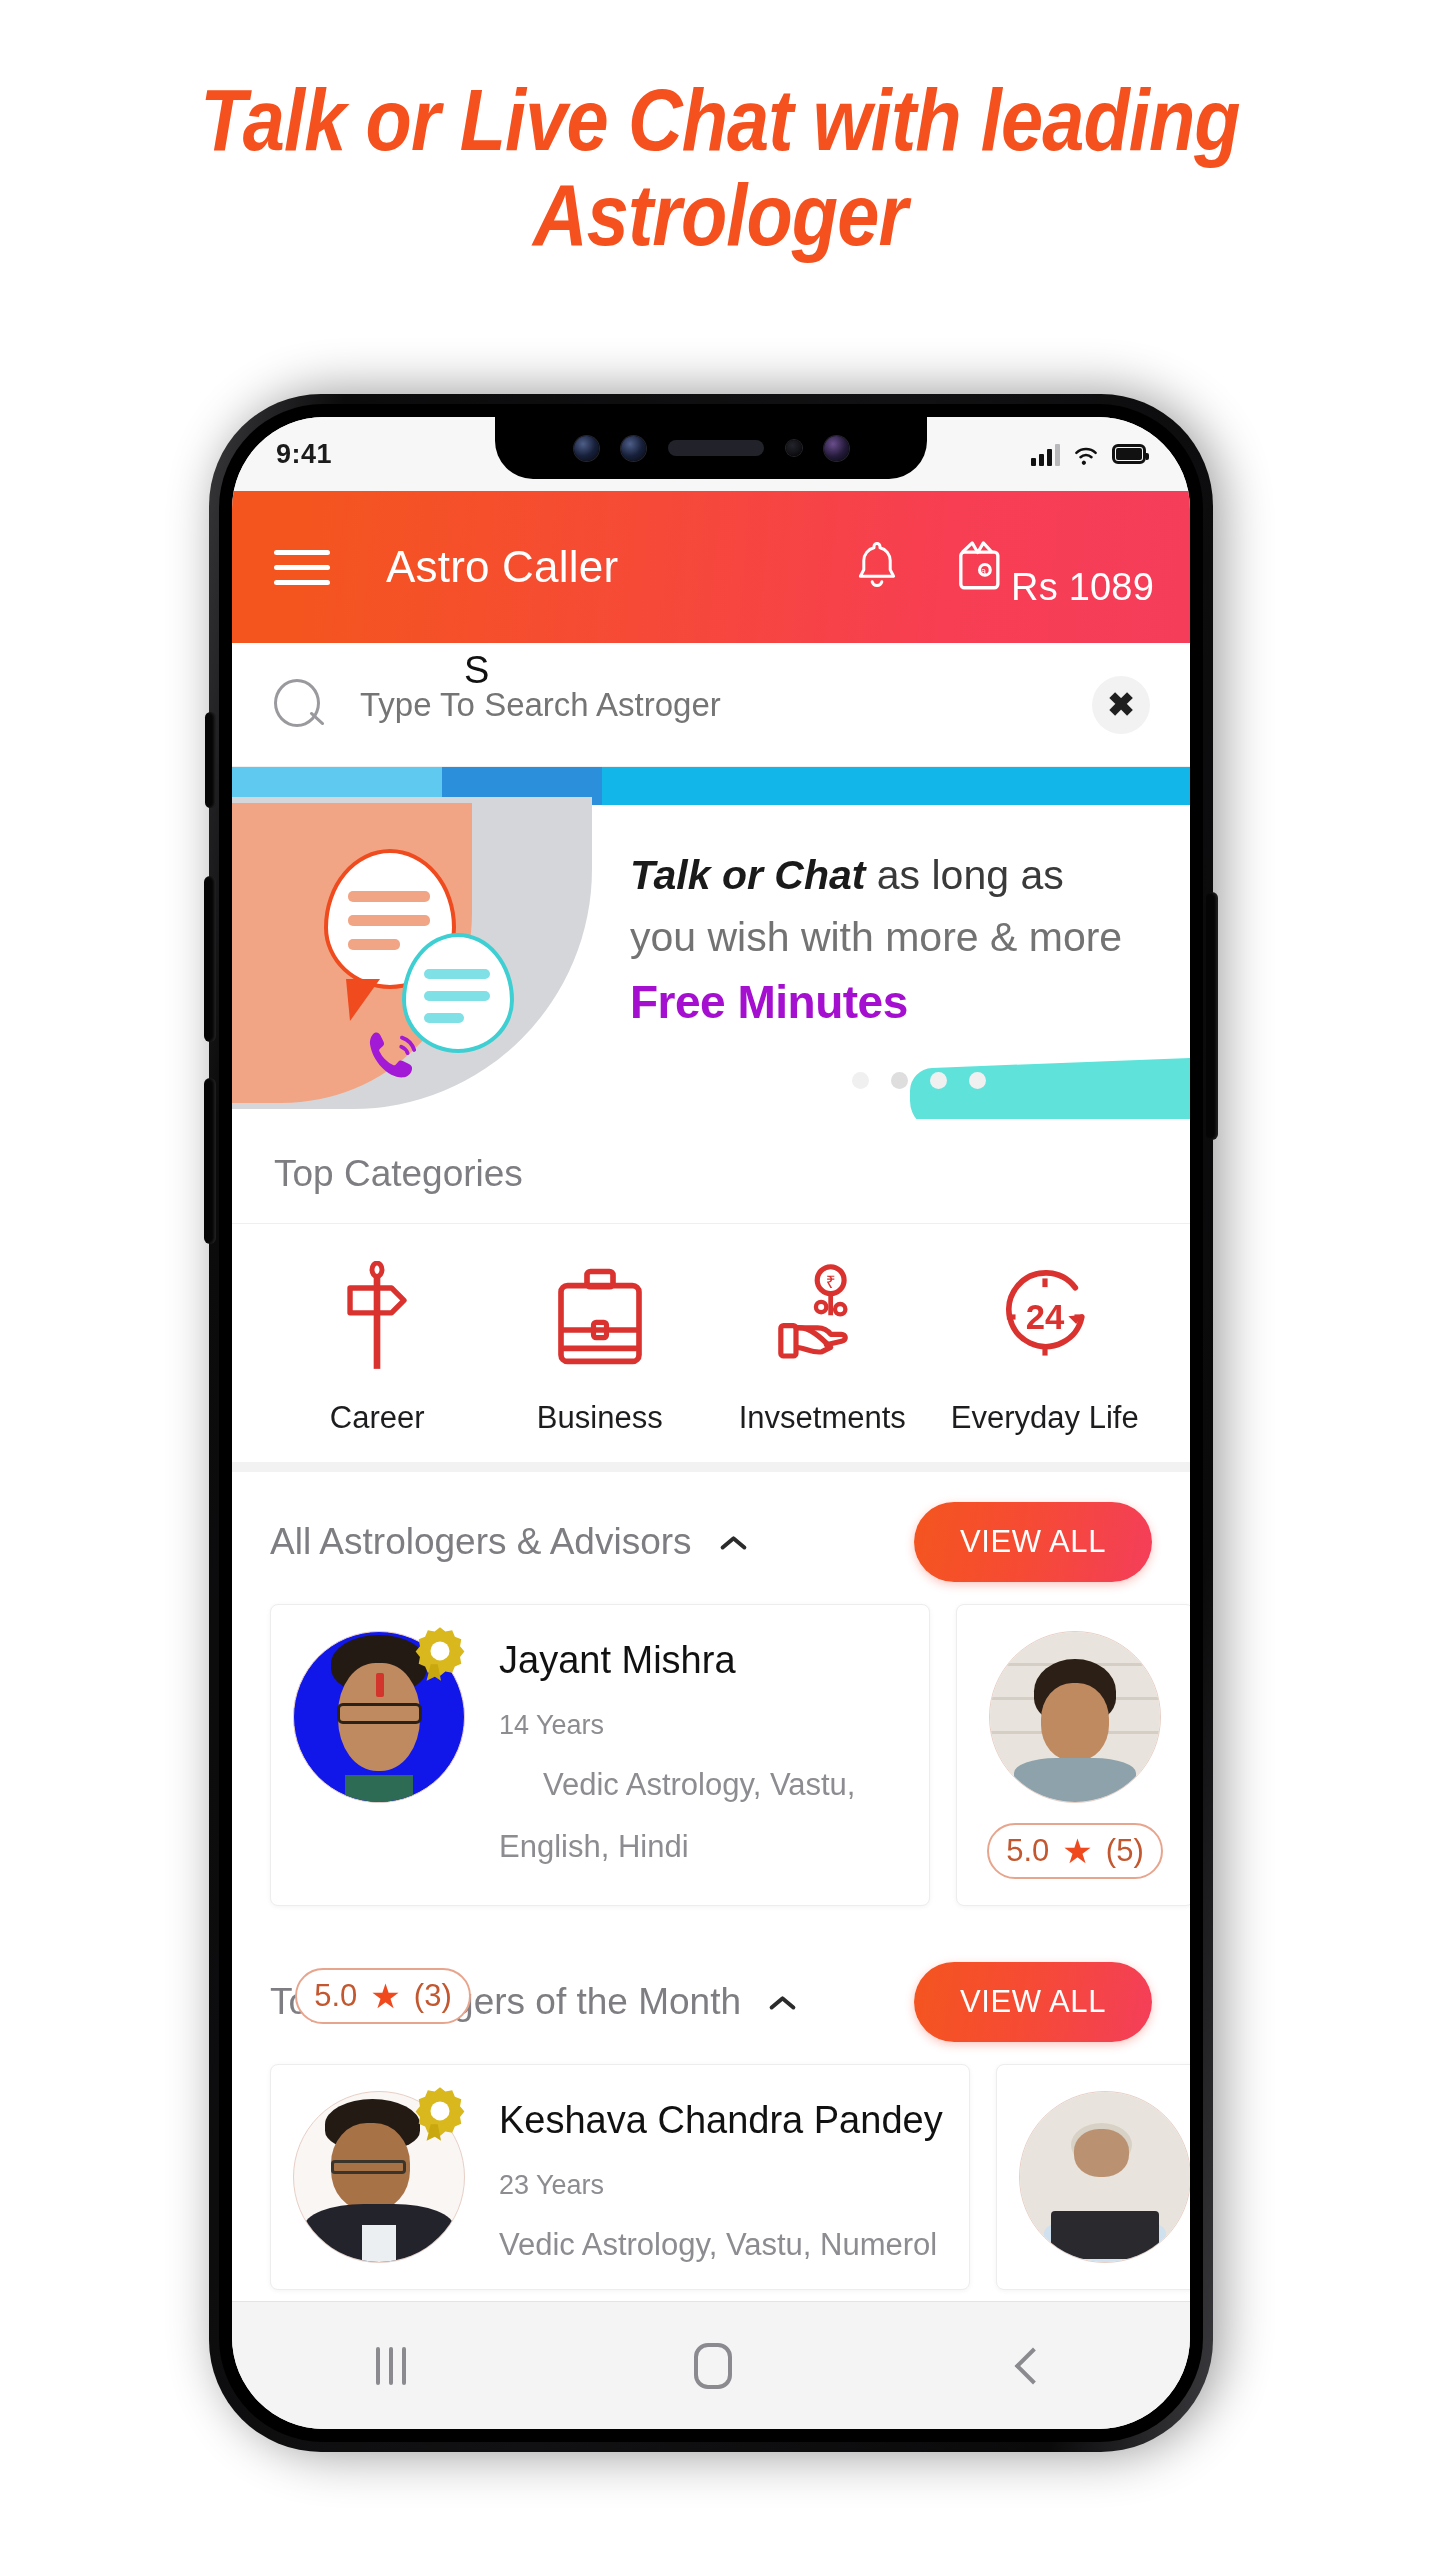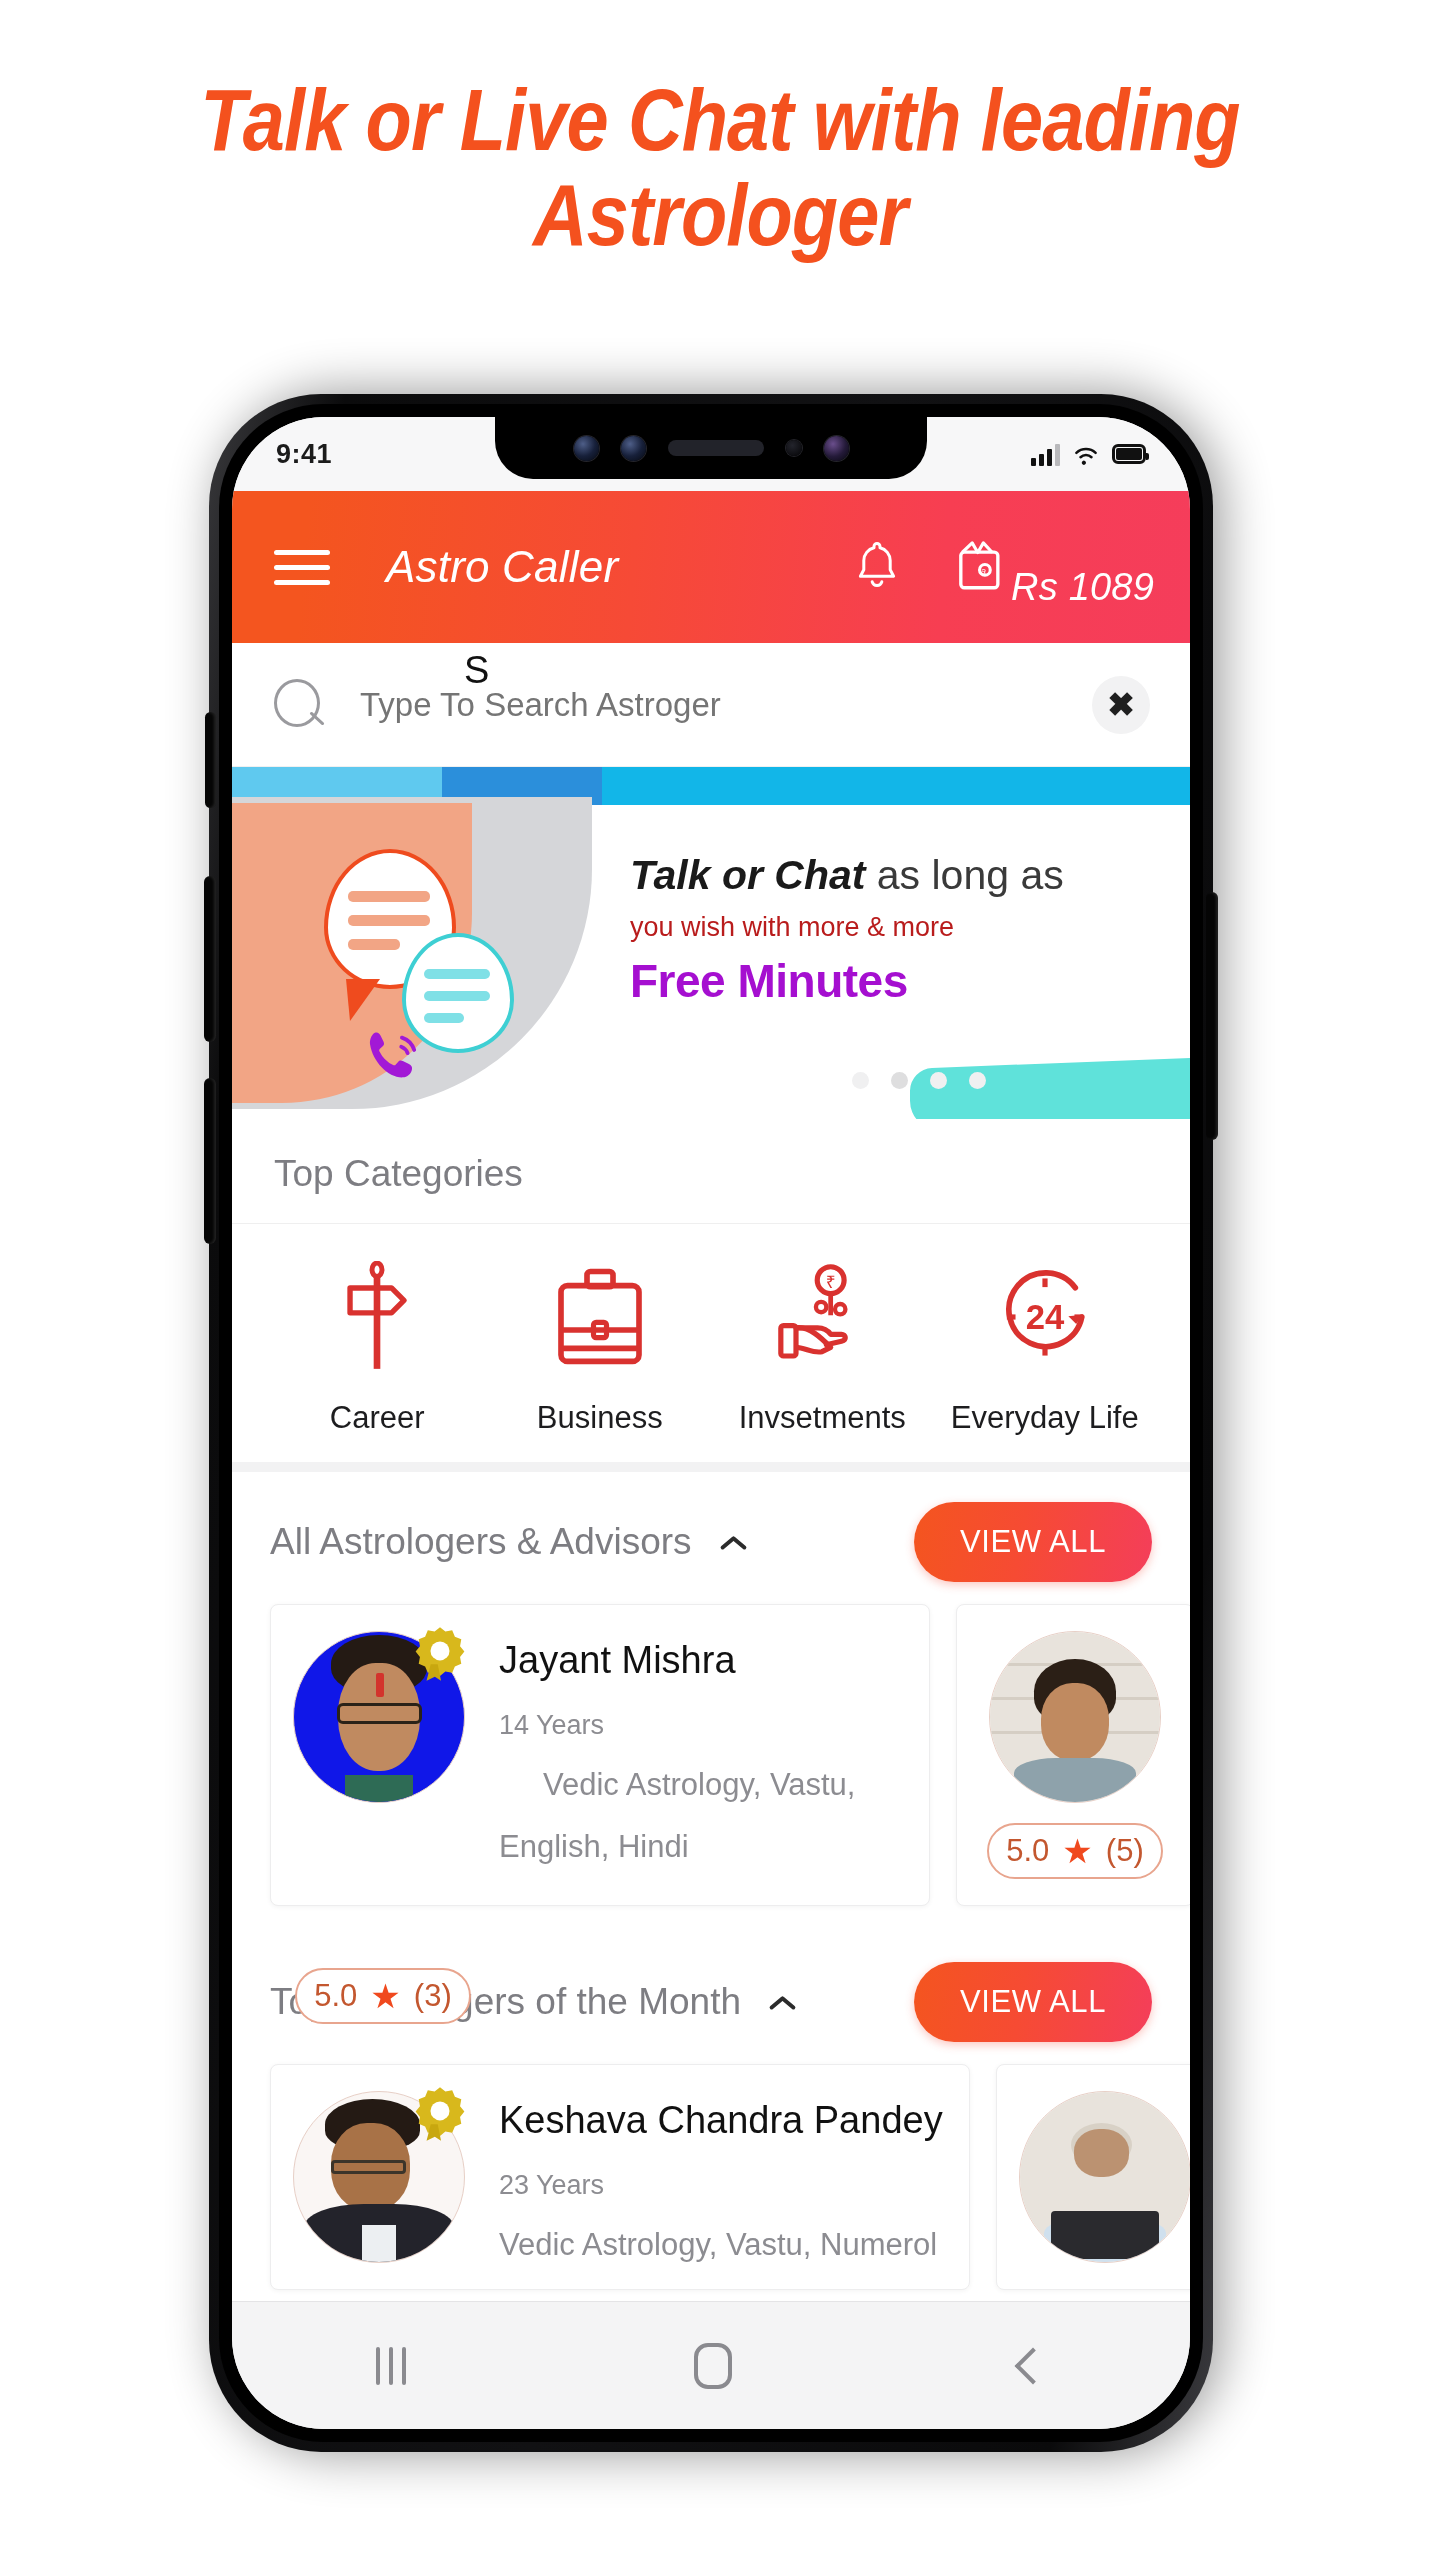--- a/index.html
+++ b/index.html
@@ -119,21 +119,20 @@
          background: radial-gradient(circle at 40% 34%, #23242c 0%, #0a0a0d 80%); }
   .cam.purple { background: radial-gradient(circle at 36% 32%, #6a4e8c 0%, #241a39 54%, #06060d 100%); }
   .speaker { width: 96px; height: 16px; background: #22232a; border-radius: 9px; }
 
   
   .app-header {
     height: 152px;
     background: linear-gradient(95deg, #f4551f 0%, #f4551f 8%, #f64a36 42%, #f73e52 74%, #f53d5b 100%);
     display: flex; align-items: center;
     padding: 0 36px 0 42px;
-    font-style: italic;
   }
   .hamburger { width: 56px; display: flex; flex-direction: column; gap: 10px; cursor: pointer; }
   .hamburger span { display: block; height: 5px; background: #fff; border-radius: 3px; }
   .app-title {
     color: #fff; font-size: 44px; font-weight: normal;
     margin-left: 56px; letter-spacing: .2px; white-space: nowrap;
   }
   .hdr-spacer { flex: 1; }
   .bell-icon { width: 48px; height: 56px; position: relative; margin-right: 52px; }
   .wallet-group { display: flex; align-items: center; gap: 4px; }
@@ -201,21 +200,21 @@
   .bubble-t .ln:nth-child(1){top:32px; width:66px;}
   .bubble-t .ln:nth-child(2){top:54px; width:66px;}
   .bubble-t .ln:nth-child(3){top:76px; width:40px;}
   .phone-ico {
     position:absolute; left:128px; top:258px; width:68px; height:68px;
     color:#a219d6; font-size:62px; line-height:1;
   }
   .bn-text { position:absolute; left:398px; top:78px; }
   .bn-l1 { font-size: 41px; color:#3a3a3a; white-space:nowrap; line-height:1.5; }
   .bn-l1 b { font-weight: bold; font-style: italic; color:#1a1a1a; }
-  .bn-l2 { font-size: 27px; color:#b91c1c; white-space:nowrap; line-height:1.5; }
+  .bn-l2 { font-size: 41px; color:#737373; white-space:nowrap; line-height:1.5; }
   .bn-l3 { font-size: 46px; color:#a50fd0; font-weight:bold; line-height:1.5; letter-spacing:-.5px;}
   .dots { position:absolute; left:620px; bottom:30px; display:flex; gap:22px; }
   .dots i { width:17px; height:17px; border-radius:50%; background:#f0f0f1; display:block; }
   .dots i.on { background:#dededf; }
 
   
   .sec-title-plain {
     padding: 34px 42px 28px;
     font-size: 37px; color: #7d7d82; font-weight: normal;
     border-bottom: 1px solid #efefef;

